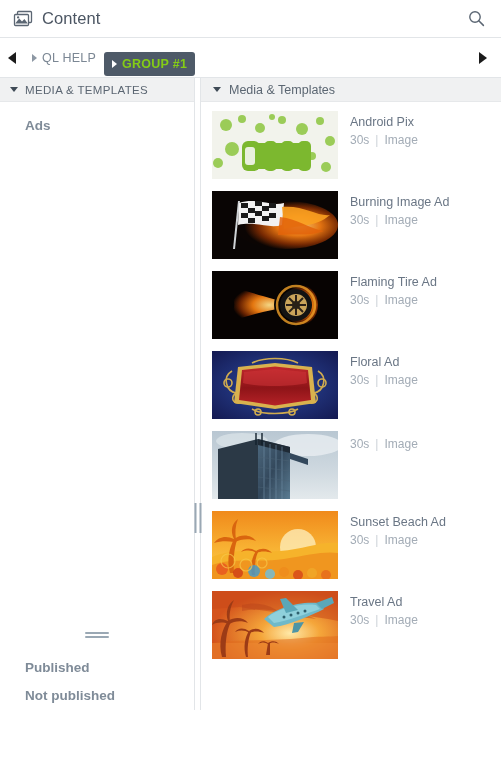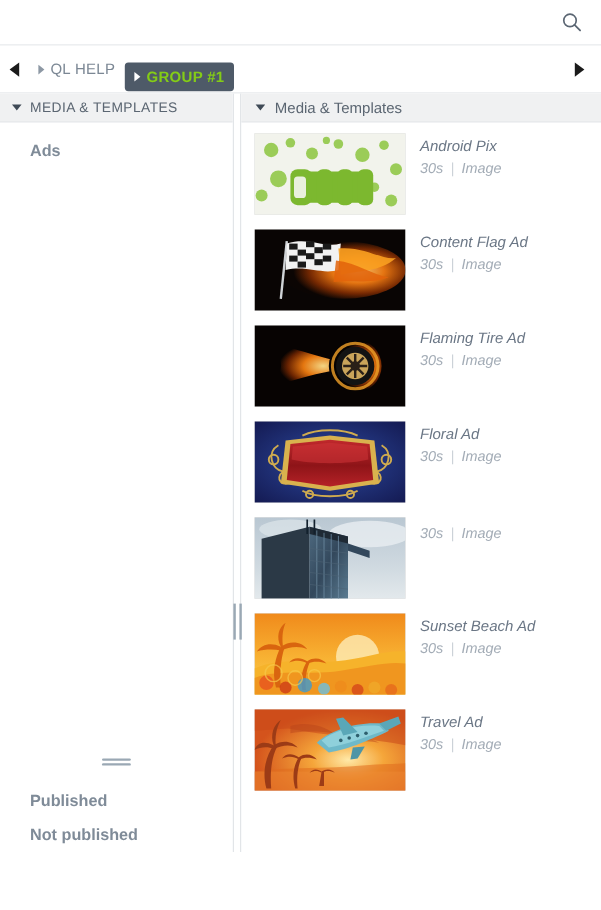--- a/index.html
+++ b/index.html
@@ -160,21 +160,21 @@
     background: #f0f1f2;
     display: flex;
     align-items: center;
     gap: 8px;
     padding: 0 10px 0 12px;
     font-size: 12.5px;
     color: #5b6672;
     cursor: pointer;
     border-bottom: 1px solid #e6e8ea;
   }
-  .media-list { flex: 1 1 auto; overflow: hidden; padding-top: 3px; font-style: italic; }
+  .media-list { flex: 1 1 auto; overflow: hidden; padding-top: 3px; }
   .media-row {
     display: flex;
     align-items: flex-start;
     gap: 12px;
     padding: 6px 10px 6px 11px;
     height: 80px;
     cursor: pointer;
   }
   .thumb {
     width: 126px; height: 68px;
@@ -199,20 +199,31 @@
     display: flex;
     align-items: center;
     gap: 6px;
   }
   .meta .sub .divider { color: #ccd2d8; }
 </style>
 </head>
 <body>
 
 <div class="app-header">
+  <div class="title-wrap">
+    <span>
+      <svg class="content-icon" viewBox="0 0 20 17">
+        <rect x="4.5" y="1.5" width="14" height="11" rx="1" fill="none" stroke="#5b6673" stroke-width="1.3"></rect>
+        <rect x="1.5" y="4.5" width="14" height="11" rx="1" fill="#ffffff" stroke="#5b6673" stroke-width="1.3"></rect>
+        <path d="M2.2 13.6 L6.2 8.6 L9 11.6 L11.4 9 L14.8 13.6 Z" fill="#5b6673"></path>
+        <circle cx="5.1" cy="7.4" r="1.15" fill="#5b6673"></circle>
+      </svg>
+    </span>
+    <span class="app-title">Content</span>
+  </div>
   <div class="header-spacer"></div>
   <div class="search-btn">
     <svg width="17" height="17" viewBox="0 0 17 17">
       <circle cx="7" cy="7" r="5.2" fill="none" stroke="#5b6673" stroke-width="1.4"></circle>
       <line x1="10.8" y1="10.8" x2="15.4" y2="15.4" stroke="#5b6673" stroke-width="1.5" stroke-linecap="round"></line>
     </svg>
   </div>
 </div>
 
 <div class="breadcrumb-bar">
@@ -342,21 +353,21 @@
                   <rect x="57" y="22" width="7" height="5"></rect>
                 <rect x="36" y="27" width="7" height="5"></rect>
                   <rect x="50" y="25" width="7" height="5"></rect>
               </g>
             </g>
             <path d="M70 16 C92 14 106 26 118 24 C104 36 88 34 72 38 Z" fill="#f9a020" opacity=".9"></path>
             <path d="M68 26 C86 28 98 38 112 40 C96 46 80 42 66 44 Z" fill="#e2630a" opacity=".85"></path>
           </svg>
         </div>
         <div class="meta">
-          <div class="name">Content Flag Ad</div>
+          <div class="name">Burning Image Ad</div>
           <div class="sub">
             <span>30s</span>
             <span class="divider">|</span>
             <span>Image</span>
           </div>
         </div>
       </div>
 
       <div class="media-row">
         <div class="thumb">

